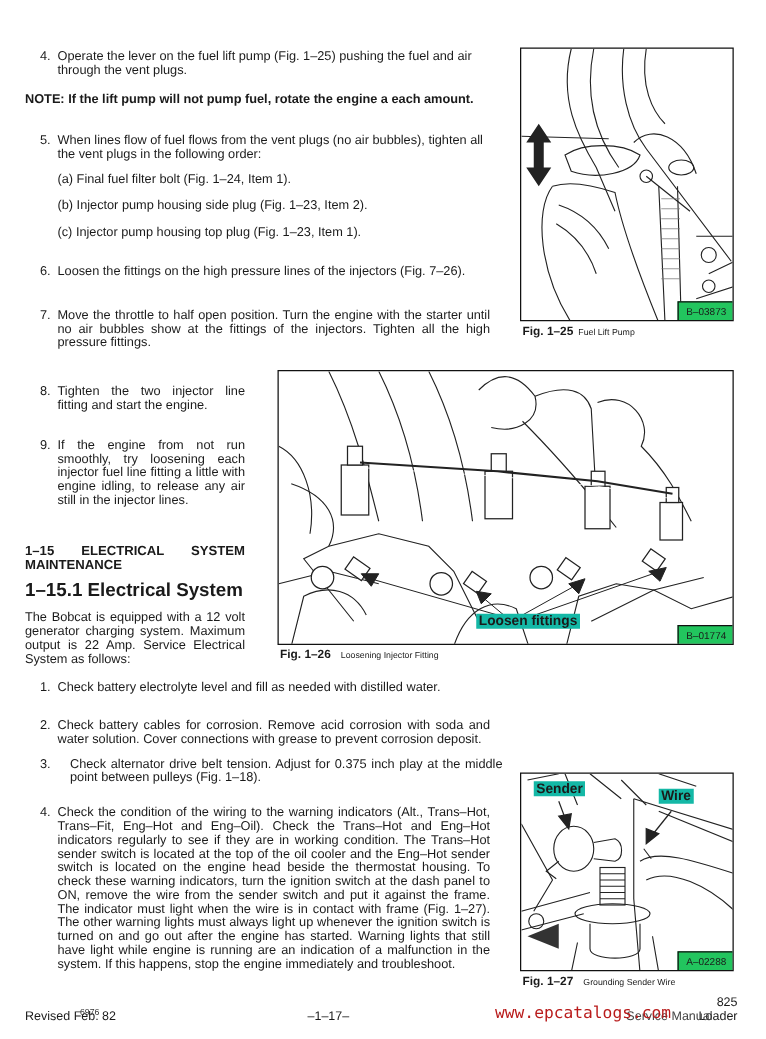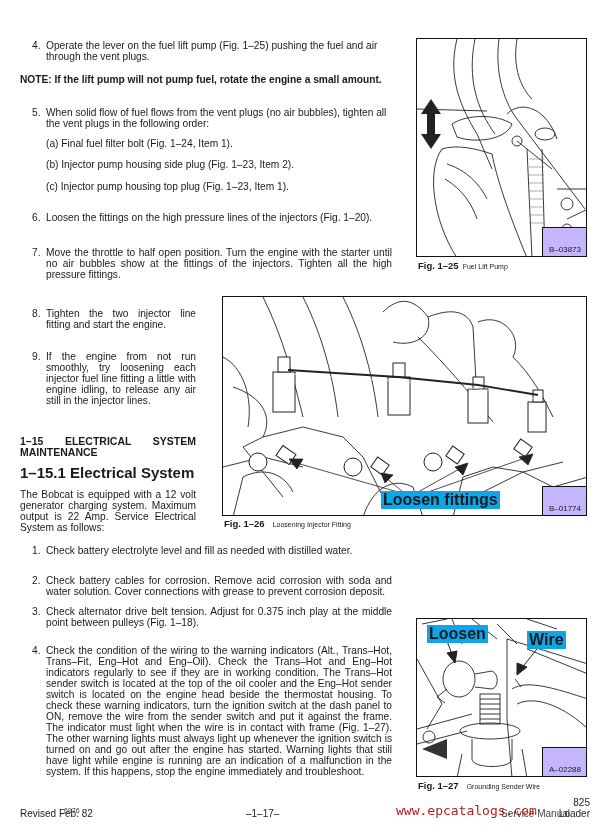--- a/index.html
+++ b/index.html
@@ -3,49 +3,49 @@
 <meta charset="utf-8">
 <style>
   html, body { margin:0; padding:0; background:#ffffff; }
   body { width:613px; height:831px; position:relative; overflow:hidden;
          font-family:"Liberation Sans", sans-serif; color:#1a1a1a; }
   .t { position:absolute; font-size:10.2px; line-height:11px; margin:0; }
   .j { text-align:justify; }
   .b { font-weight:bold; }
   .num { position:absolute; font-size:10.2px; line-height:11px; }
   .fig { position:absolute; border:1.3px solid #111; background:#fff; overflow:hidden; box-sizing:border-box; }
-  .figid { position:absolute; right:-1px; bottom:-1px; border:1.3px solid #111; background:#c4b5fd;
-           font-size:8px; padding:17px 5px 2px 6px;margin-left:16px; }
+  .figid { position:absolute; right:-1px; bottom:-1px; border:1.3px solid #111; background:#22c55e;
+           font-size:8px; padding:3px 5px 2px 6px;margin-left:16px; }
   .cap { position:absolute; font-size:9.5px; font-weight:bold; }
   .cap span.sub { font-weight:normal; font-size:7px; margin-left:4px; }
-  .label { position:absolute; font-size:16px; font-weight:bold; background:#0ea5e9; padding:0 2px; }
+  .label { position:absolute; font-size:11px; font-weight:bold; background:#14b8a6; padding:0 2px; }
   svg { position:absolute; left:0; top:0; }
 </style>
 </head>
 <body>
 
 <span class="num" style="left:32px;top:40px;">4.</span>
 <p class="t" style="left:46px;top:40px;width:352px;">
   <span>Operate the lever on the fuel lift pump (Fig. 1–25) pushing the fuel and air</span><br>
   <span>through the vent plugs.</span>
 </p>
 
-<p class="t b" style="left:20px;top:74px;width:380px;">NOTE:  If the lift pump will not pump fuel, rotate the engine a small amount.</p>
+<p class="t b" style="left:20px;top:74px;width:380px;">NOTE:  If the lift pump will not pump fuel, rotate the engine a each amount.</p>
 
 <span class="num" style="left:32px;top:107px;">5.</span>
 <p class="t" style="left:46px;top:107px;width:352px;">
-  <span>When solid flow of fuel flows from the vent plugs (no air bubbles), tighten all</span><br>
+  <span>When lines flow of fuel flows from the vent plugs (no air bubbles), tighten all</span><br>
   <span>the vent plugs in the following order:</span>
 </p>
 <p class="t" style="left:46px;top:138px;">(a)  Final fuel filter bolt (Fig. 1–24, Item 1).</p>
 <p class="t" style="left:46px;top:159px;">(b)  Injector pump housing side plug (Fig. 1–23, Item 2).</p>
 <p class="t" style="left:46px;top:181px;">(c)  Injector pump housing top plug (Fig. 1–23, Item 1).</p>
 
 <span class="num" style="left:32px;top:212px;">6.</span>
-<p class="t" style="left:46px;top:212px;width:360px;">Loosen the fittings on the high pressure lines of the injectors (Fig. 1–20).</p>
+<p class="t" style="left:46px;top:212px;width:360px;">Loosen the fittings on the high pressure lines of the injectors (Fig. 7–26).</p>
 
 <span class="num" style="left:32px;top:247px;">7.</span>
 <p class="t j" style="left:46px;top:247px;width:346px;">Move the throttle to half open position. Turn the engine with the starter until no air bubbles show at the fittings of the injectors. Tighten all the high pressure fittings.</p>
 
 <span class="num" style="left:32px;top:308px;">8.</span>
 <p class="t j" style="left:46px;top:308px;width:150px;">Tighten the two injector line fitting and start the engine.</p>
 
 <span class="num" style="left:32px;top:351px;">9.</span>
 <p class="t j" style="left:46px;top:351px;width:150px;">If the engine from not run smoothly, try loosening each injector fuel line fitting a little with engine idling, to release any air still in the injector lines.</p>
 
@@ -53,21 +53,21 @@
 <p class="t b" style="left:20px;top:467px;font-size:15px;">1–15.1 Electrical System</p>
 <p class="t j" style="left:20px;top:489px;width:176px;">The Bobcat is equipped with a 12 volt generator charging system. Maximum output is 22 Amp. Service Electrical System as follows:</p>
 
 <span class="num" style="left:32px;top:545px;">1.</span>
 <p class="t" style="left:46px;top:545px;width:350px;">Check battery electrolyte level and fill as needed with distilled water.</p>
 
 <span class="num" style="left:32px;top:575px;">2.</span>
 <p class="t j" style="left:46px;top:575px;width:346px;">Check battery cables for corrosion. Remove acid corrosion with soda and water solution. Cover connections with grease to prevent corrosion deposit.</p>
 
 <span class="num" style="left:32px;top:606px;">3.</span>
-<p class="t j" style="left:46px;top:606px;width:346px;">Check alternator drive belt tension. Adjust for 0.375 inch play at the middle point between pulleys (Fig. 1–18).</p>
+<p class="t j" style="left:56px;top:606px;width:346px;">Check alternator drive belt tension. Adjust for 0.375 inch play at the middle point between pulleys (Fig. 1–18).</p>
 
 <span class="num" style="left:32px;top:645px;">4.</span>
 <p class="t j" style="left:46px;top:645px;width:346px;">Check the condition of the wiring to the warning indicators (Alt., Trans–Hot, Trans–Fit, Eng–Hot and Eng–Oil). Check the Trans–Hot and Eng–Hot indicators regularly to see if they are in working condition. The Trans–Hot sender switch is located at the top of the oil cooler and the Eng–Hot sender switch is located on the engine head beside the thermostat housing. To check these warning indicators, turn the ignition switch at the dash panel to ON, remove the wire from the sender switch and put it against the frame. The indicator must light when the wire is in contact with frame (Fig. 1–27). The other warning lights must always light up whenever the ignition switch is turned on and go out after the engine has started. Warning lights that still have light while engine is running are an indication of a malfunction in the system. If this happens, stop the engine immediately and troubleshoot.</p>
 
 <div class="fig" style="left:416px;top:38px;width:171px;height:219px;">
   <svg width="171" height="219" viewBox="0 0 171 219">
     <g fill="none" stroke="#222" stroke-width="0.9">
       <path d="M40 0 C30 40 45 70 60 95 L75 130"></path>
       <path d="M58 0 C50 40 60 70 78 95"></path>
       <path d="M82 0 C78 30 85 60 100 80 L168 170"></path>
@@ -177,21 +177,21 @@
       <path d="M0 40 L25 85 L10 110"></path>
     </g>
     <path d="M5 130 L30 120 L30 140 Z" fill="#333"></path>
     <g fill="#222" stroke="#222" stroke-width="1">
       <line x1="30" y1="22" x2="36" y2="38"></line>
       <polygon points="38,44 30,34 40,32"></polygon>
       <line x1="120" y1="30" x2="104" y2="50"></line>
       <polygon points="100,56 100,44 110,48"></polygon>
     </g>
   </svg>
-  <div class="label" style="left:10px;top:6px;">Loosen</div>
+  <div class="label" style="left:10px;top:6px;">Sender</div>
   <div class="label" style="left:110px;top:12px;">Wire</div>
   <div class="figid">A–02288</div>
 </div>
 <div class="cap" style="left:418px;top:780px;">
   <span>Fig. 1–27</span><span class="sub" style="margin-left:8px;">Grounding Sender Wire</span>
 </div>
 
 <div class="t" style="left:20px;top:808px;font-size:10px;">Revised Feb. 82</div>
 <div class="t" style="left:64px;top:805px;font-size:7px;color:#333;">6976</div>
 <div class="t" style="left:246px;top:808px;font-size:10px;">–1–17–</div>

